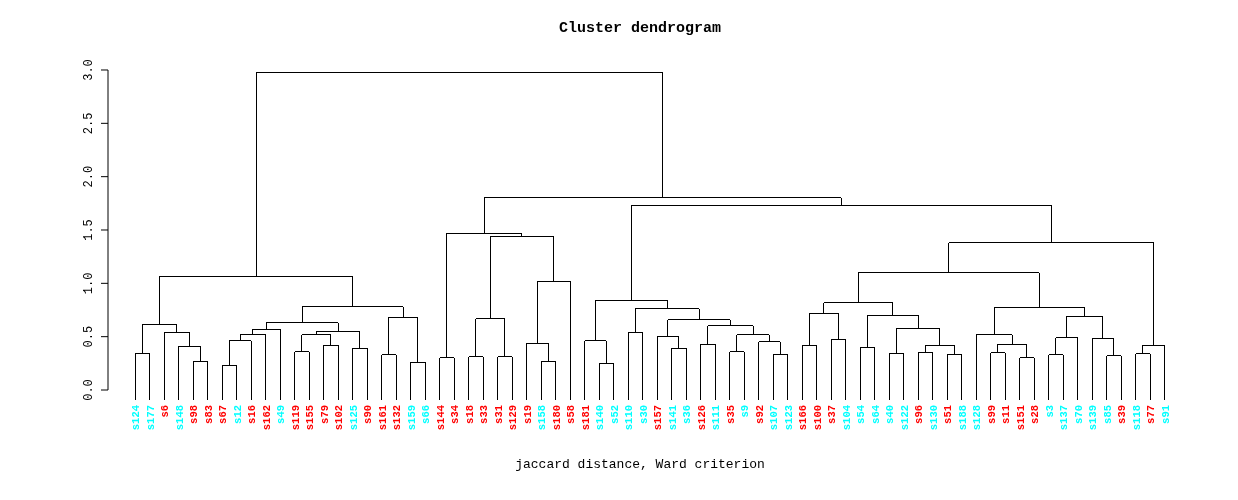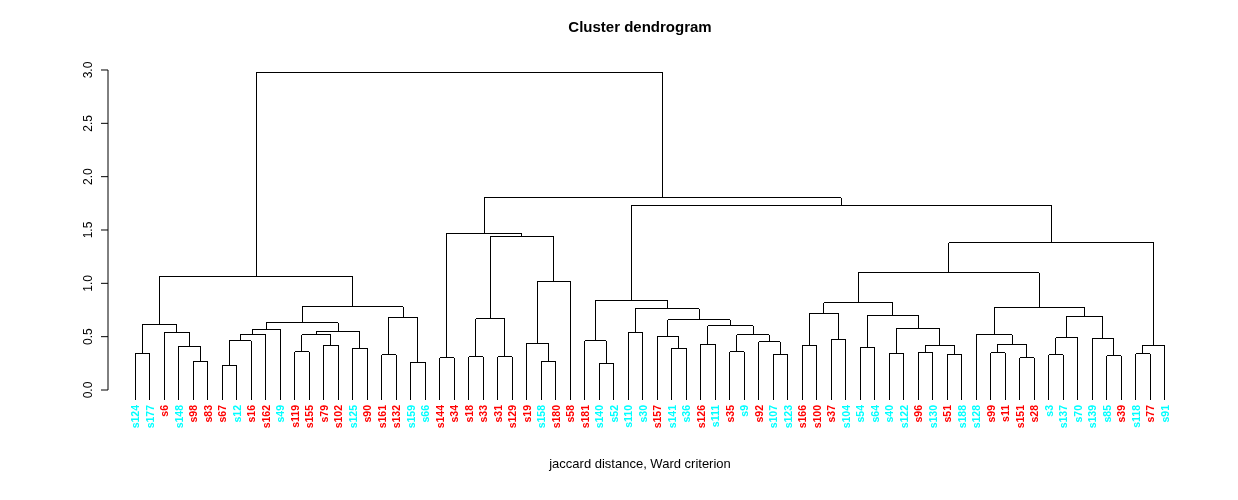--- a/index.html
+++ b/index.html
@@ -1,17 +1,17 @@
 <!DOCTYPE html>
 <html><head>
 <meta charset="utf-8">
 <style>
   html,body{margin:0;padding:0;background:#ffffff;}
   #stage{position:relative;width:1238px;height:500px;background:#ffffff;overflow:hidden;
-         font-family:Liberation Sans, sans-serif;}
+         font-family:Liberation Mono, monospace;}
   svg{position:absolute;left:0;top:0;}
   .title{font-size:15px;font-weight:bold;fill:#000;}
   .subtitle{font-size:13px;fill:#000;}
   .tick-label{font-size:12px;fill:#000;}
   .leaf-label{font-size:10.5px;font-weight:600;}
   .axis{stroke:#000;stroke-width:1;fill:none;}
   .branch{stroke:#000;stroke-width:1;fill:none;shape-rendering:crispEdges;}
 </style>
 </head>
 <body>

